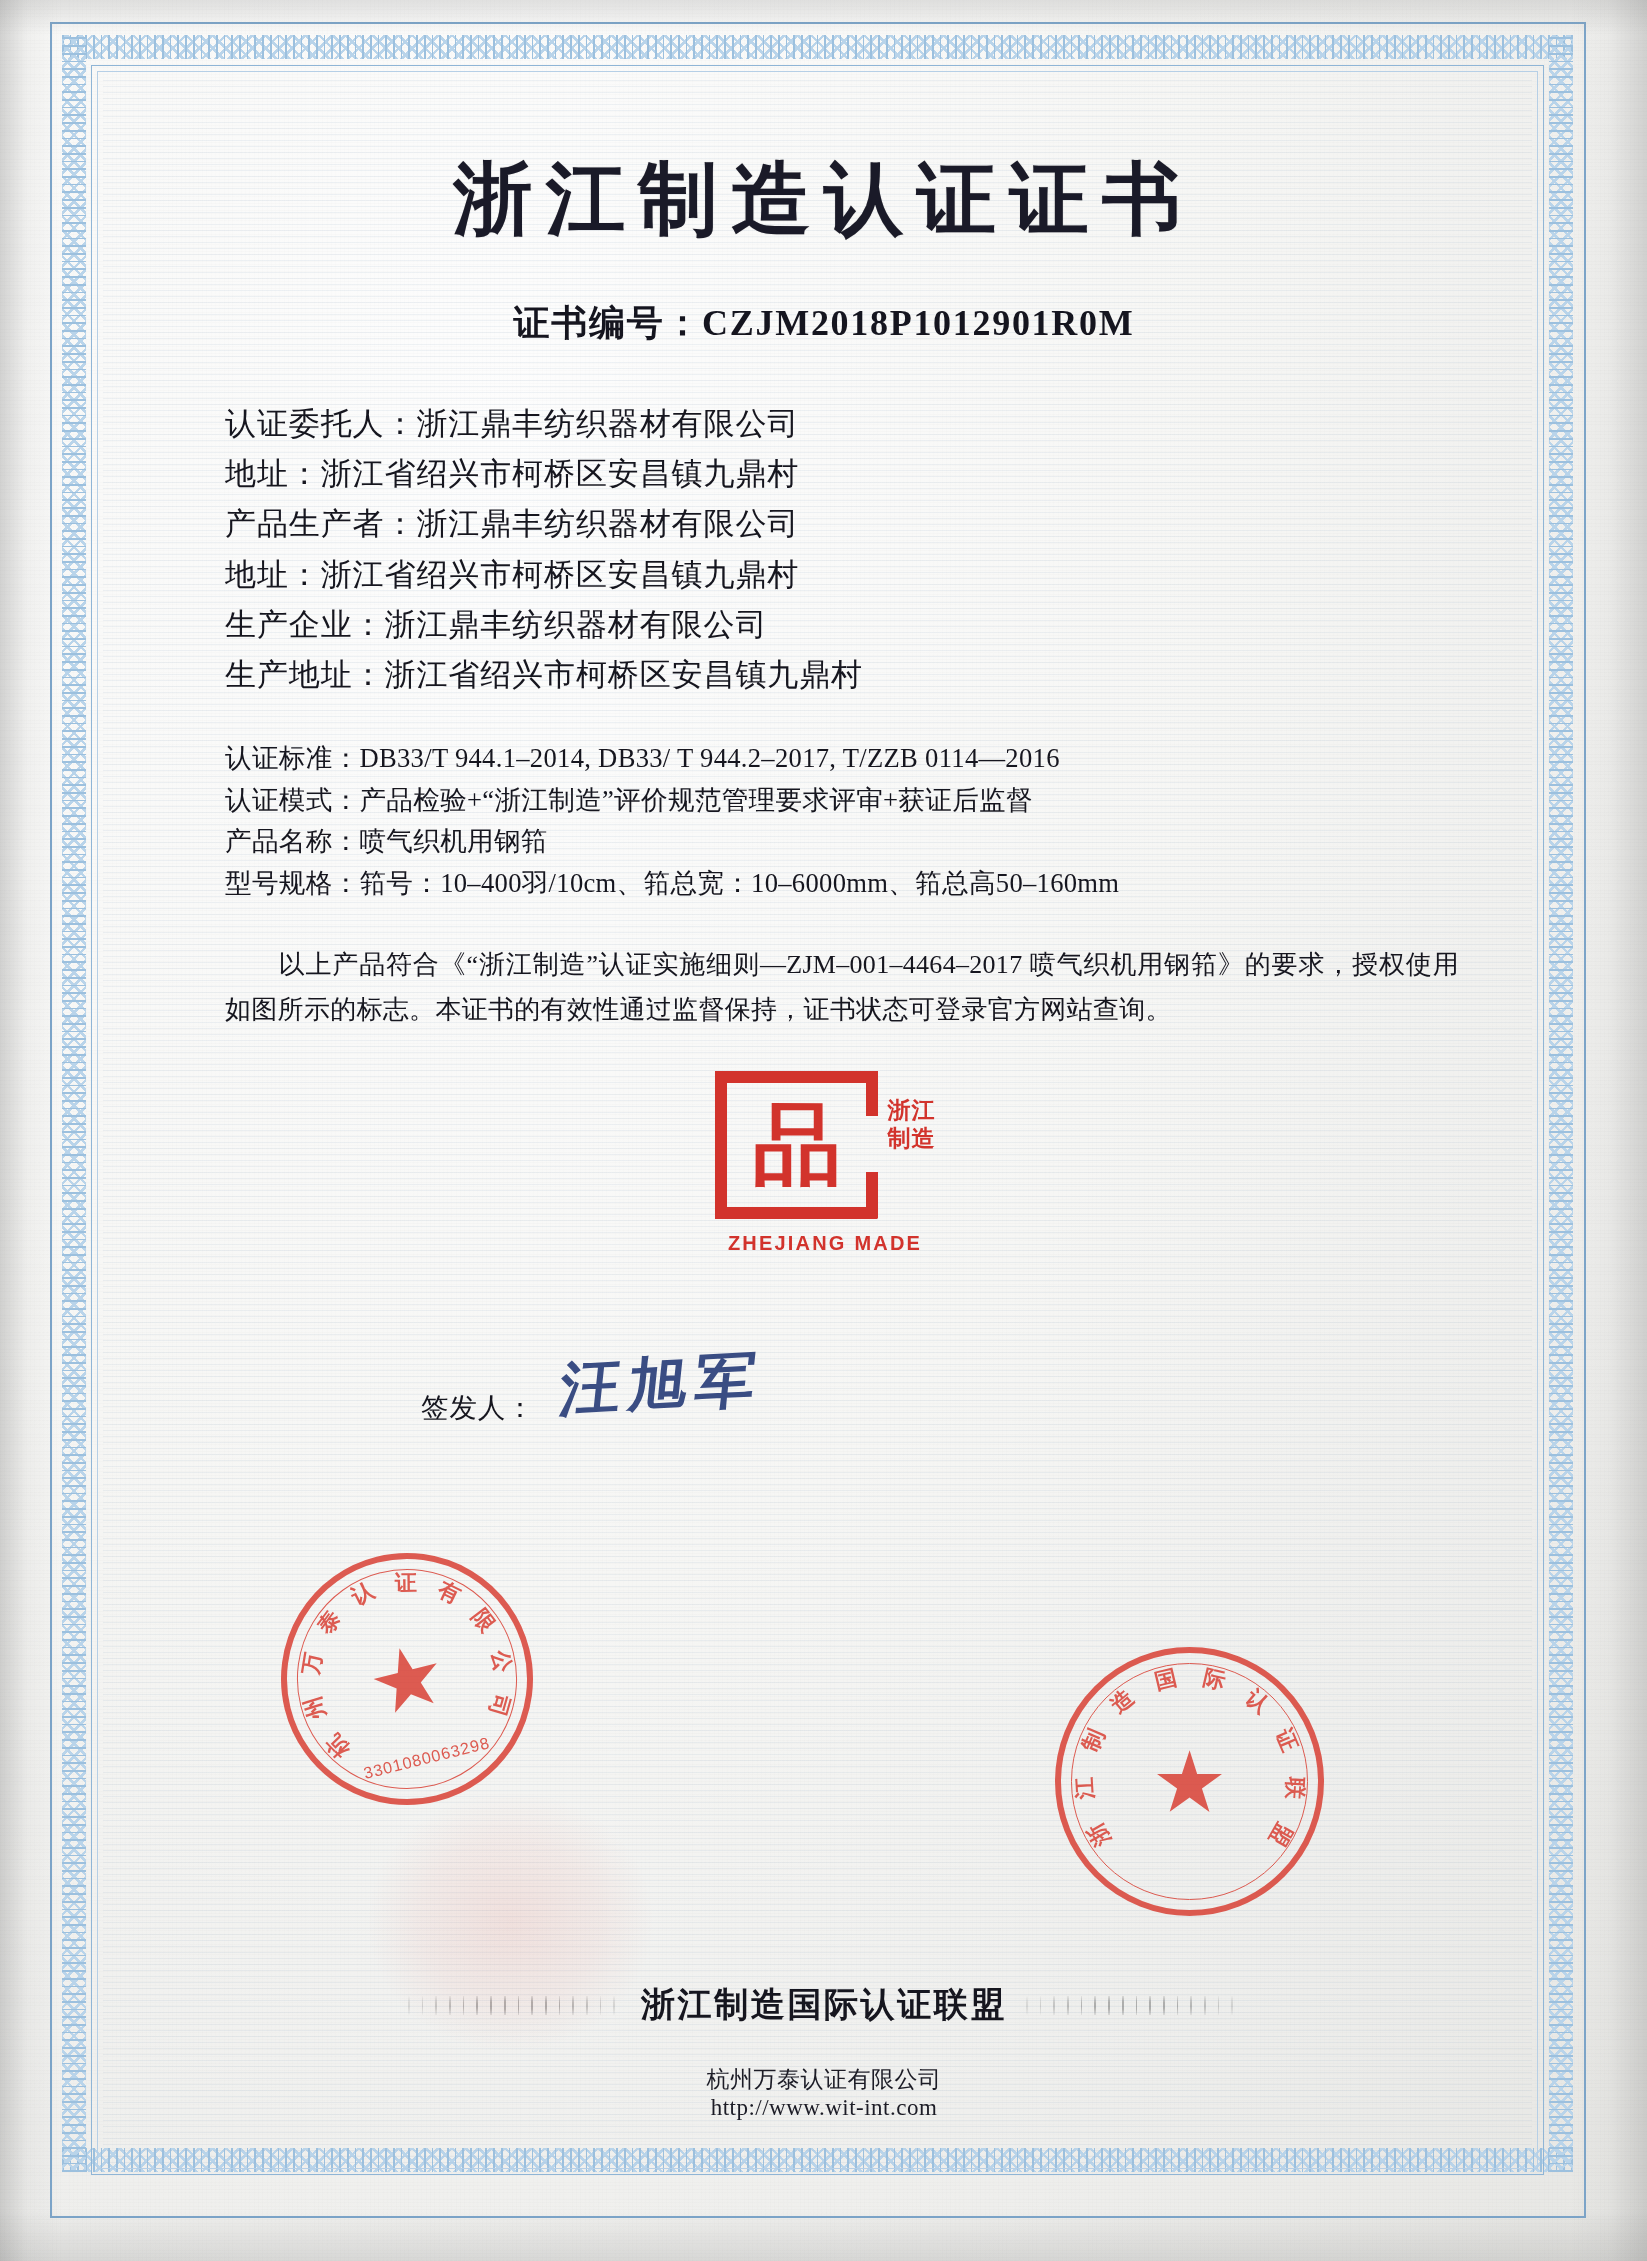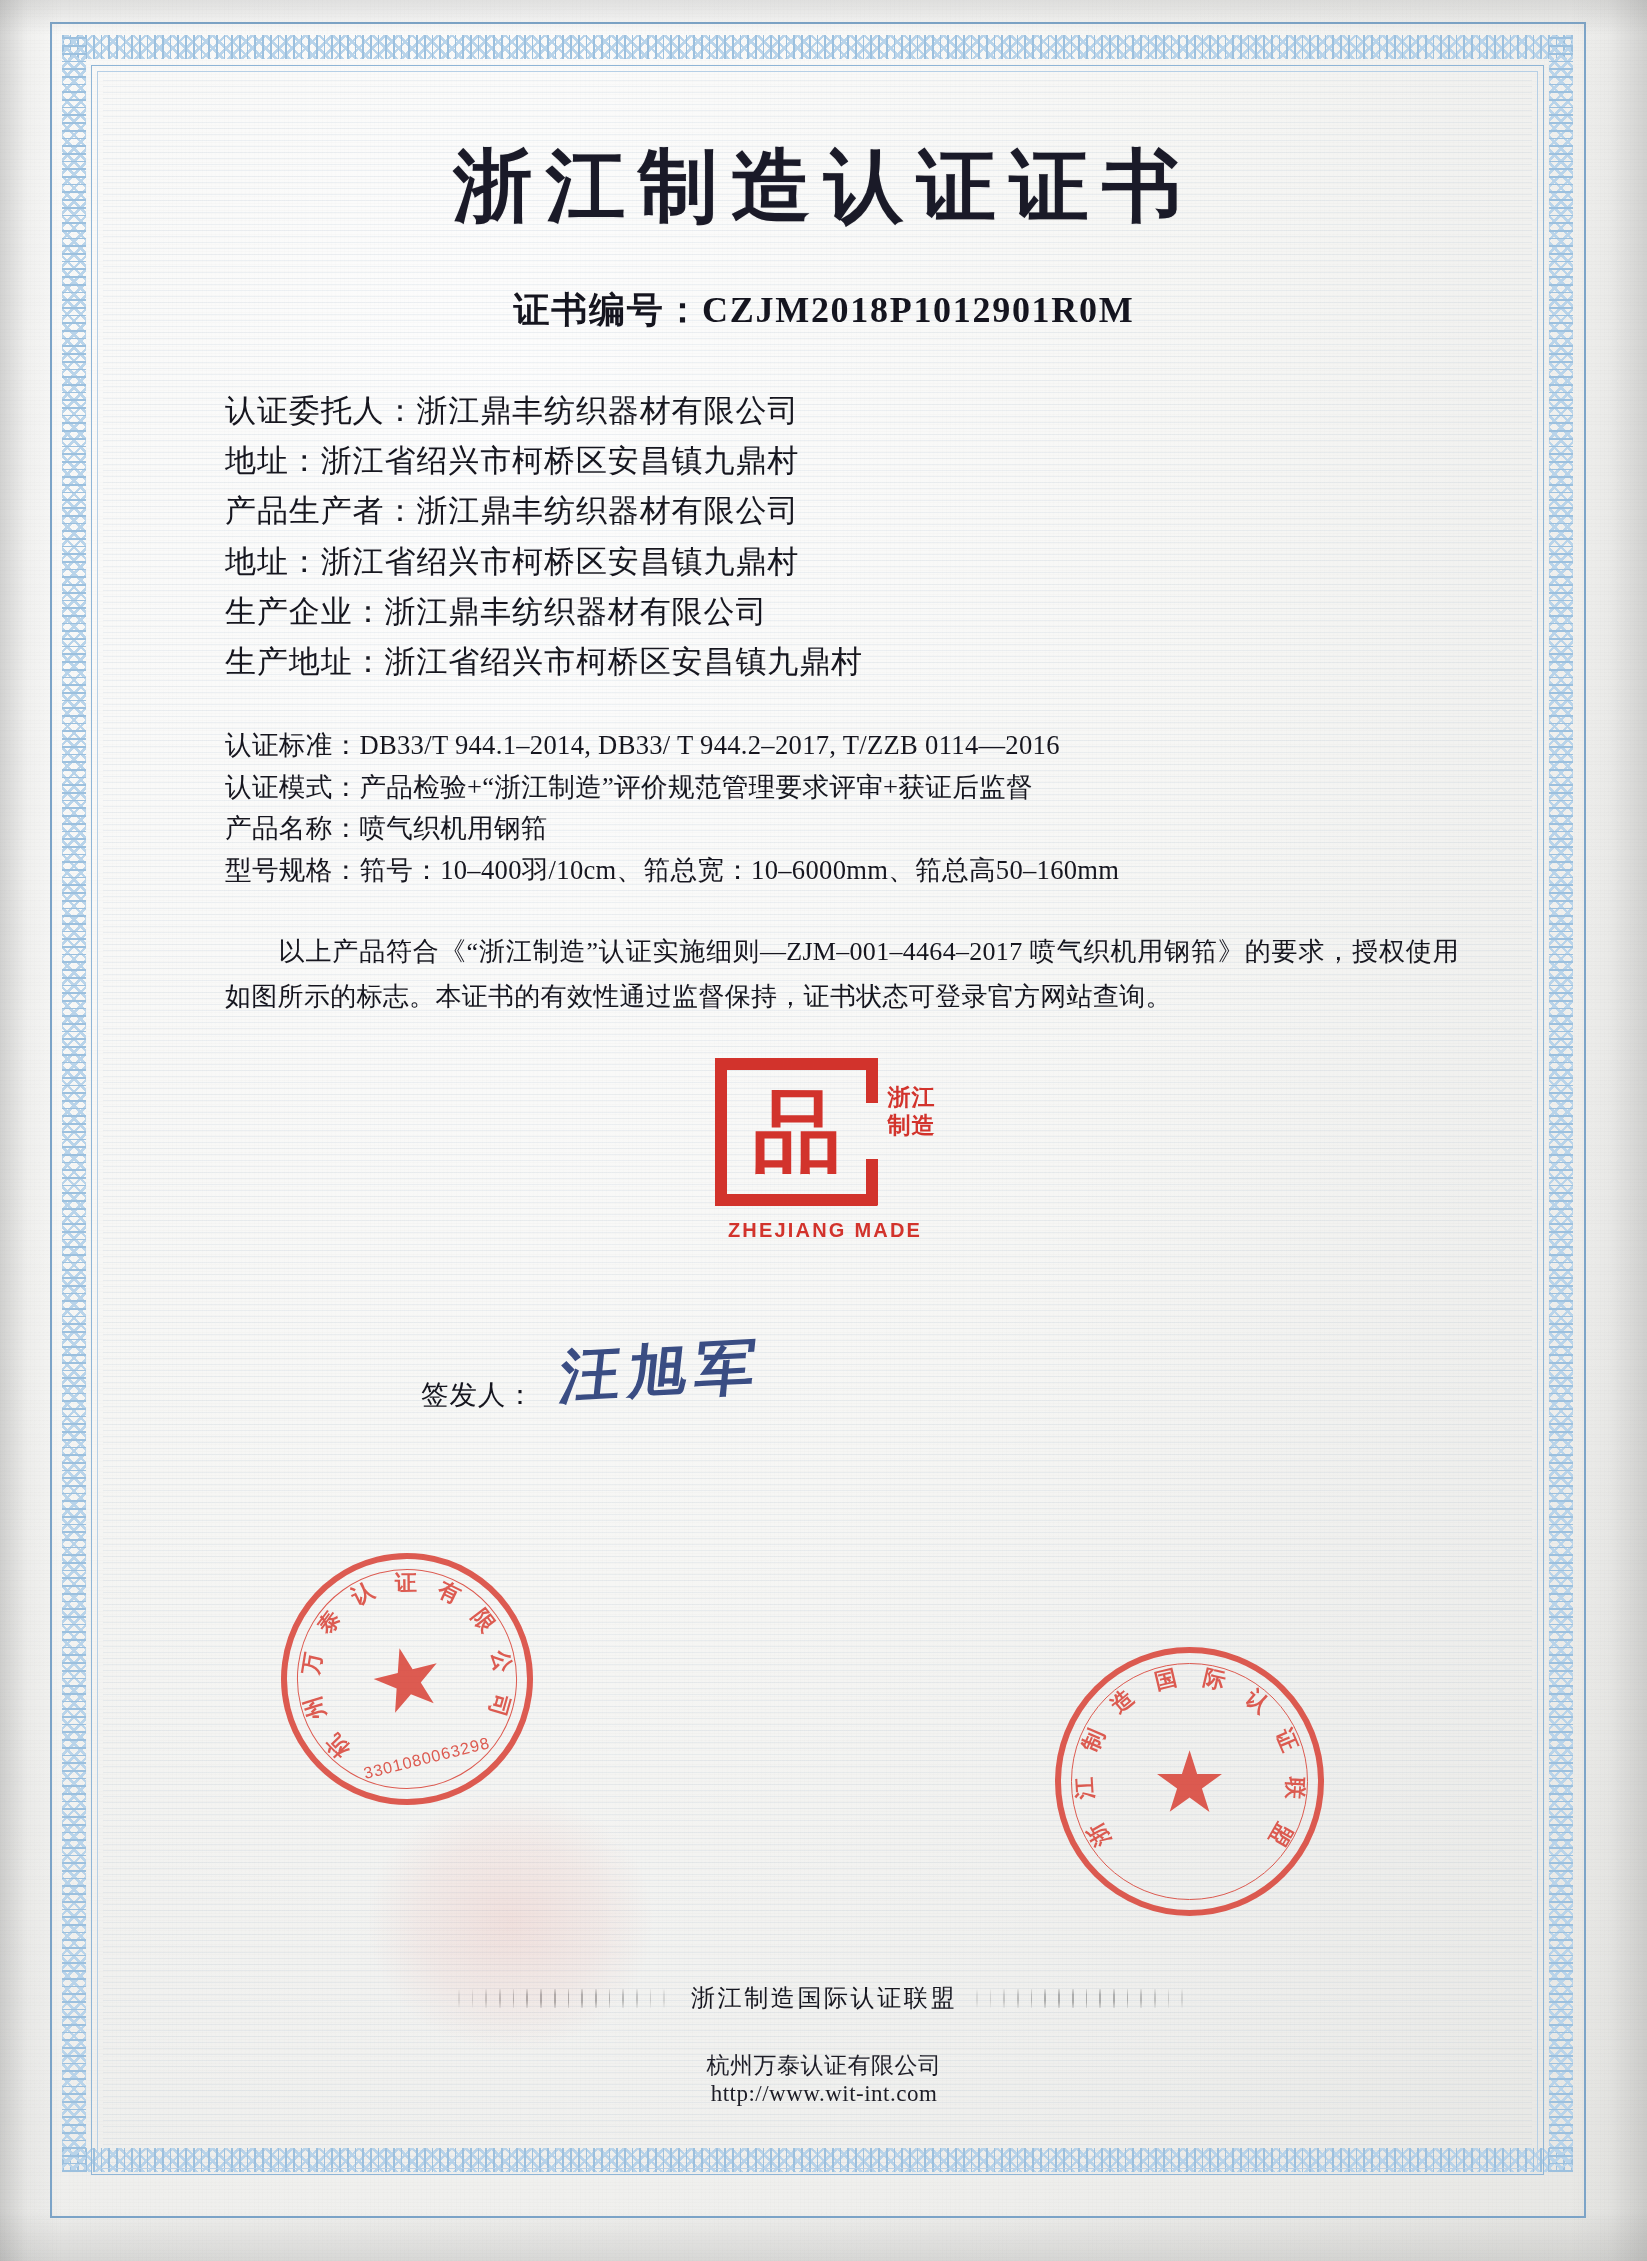--- a/index.html
+++ b/index.html
@@ -118,21 +118,21 @@
     color: #1c1c2b;
   }
 
   .cert-title {
     text-align: center;
     font-family: "DejaVu Serif", "Liberation Serif", serif;
     font-size: 79px;
     font-weight: 700;
     letter-spacing: 13.7px;
     color: #1a1a28;
-    margin-top: 40px;
+    margin-top: 53px;
     text-shadow: 0 0 0.9px rgba(0,0,0,0.35);
   }
 
   .cert-number {
     text-align: center;
     font-size: 36px;
     font-weight: 700;
     letter-spacing: 1.7px;
     margin-top: 46px;
     color: #15151f;
@@ -356,24 +356,24 @@
   }
   .flourish {
     width: 214px; height: 19px;
     background-image:
       repeating-linear-gradient(90deg, rgba(60,60,60,0.55) 0px, rgba(60,60,60,0.55) 1.7px, rgba(255,255,255,0) 1.7px, rgba(255,255,255,0) 13.7px);
     -webkit-mask-image: radial-gradient(ellipse at center, #000 28%, rgba(0,0,0,0.35) 70%, rgba(0,0,0,0) 100%);
             mask-image: radial-gradient(ellipse at center, #000 28%, rgba(0,0,0,0.35) 70%, rgba(0,0,0,0) 100%);
     opacity: 0.65;
   }
   .footer-org {
-    font-size: 24px;
+    font-size: 34px;
     letter-spacing: 2.6px;
     color: #16161f;
-    font-weight: 400;
+    font-weight: 700;
   }
   .footer-sub {
     margin-top: 36px;
     display: flex;
     justify-content: space-between;
     padding: 0 137px;
     font-size: 23px;
     color: #1c1c26;
     letter-spacing: 0.5px;
     flex-direction: column;

